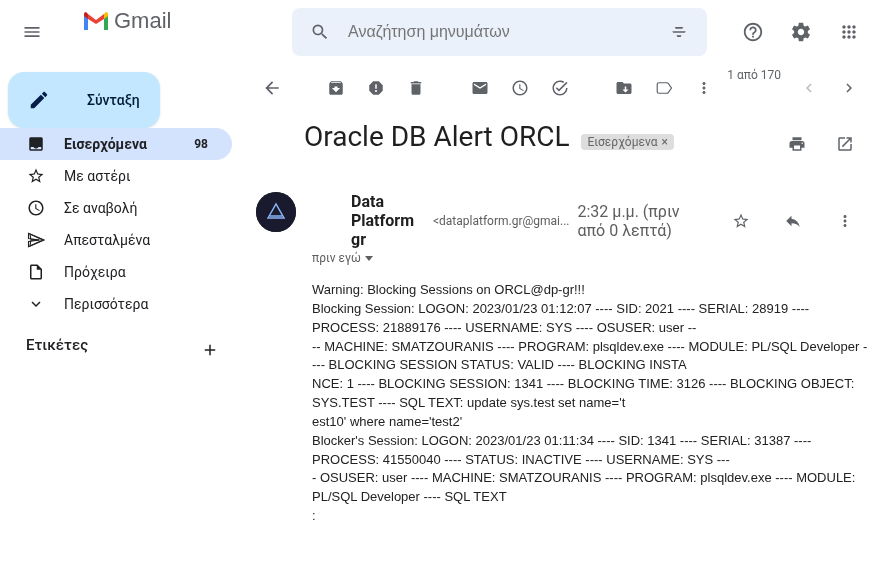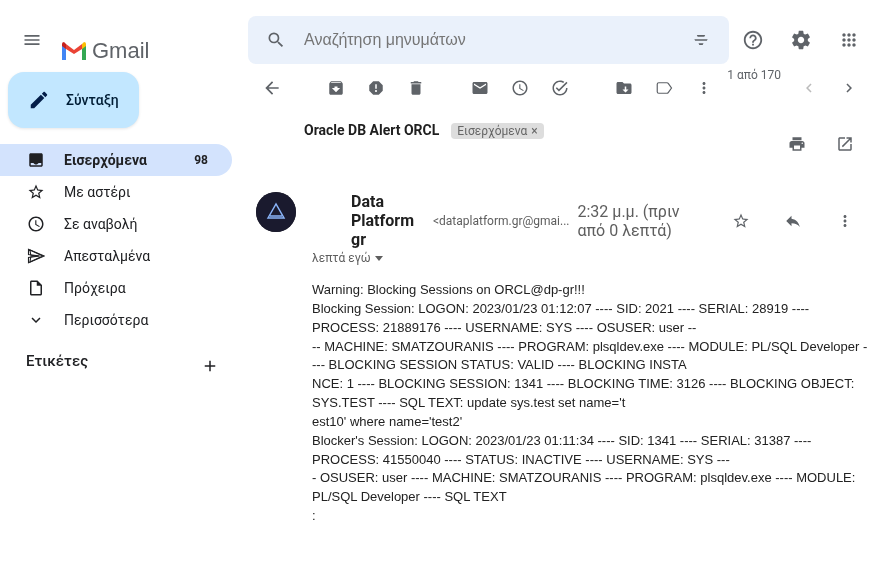--- a/index.html
+++ b/index.html
@@ -1,41 +1,41 @@
 <!DOCTYPE html>
 <html><head>
 <meta charset="utf-8">
 <style>
 * { box-sizing: border-box; margin: 0; padding: 0; }
 body { font-family: 'Google Sans', Roboto, Arial, sans-serif; background: #fff; width: 885px; height: 577px; overflow: hidden; }
 .app { display: flex; flex-direction: column; height: 100%; }
-.header { display: flex; align-items: flex-end; height: 64px; padding: 0 8px; }
+.header { display: flex; align-items: flex-start; height: 64px; padding: 8px 8px; gap: 22px; }
 .hamburger, .icon-btn { width: 48px; height: 48px; display: flex; align-items: center; justify-content: center; border-radius: 50%; cursor: pointer; color: #5f6368; }
 .logo-section { display: flex; align-items: center; margin-left: 4px; min-width: 180px; }
 .gmail-text { font-size: 22px; color: #5f6368; margin-left: 4px; font-family: 'Product Sans', Arial, sans-serif; }
 .search-bar { flex: 1; max-width: 720px; height: 48px; background: #eaf1fb; border-radius: 8px; display: flex; align-items: center; padding: 0 8px; margin-left: 8px; }
 .search-bar input { flex: 1; border: none; background: transparent; font-size: 16px; outline: none; color: #5f6368; padding: 0 8px; }
 .header-right { display: flex; align-items: center; margin-left: auto; padding-right: 4px; }
 .body-section { display: flex; flex: 1; overflow: hidden; }
 .sidebar { width: 240px; padding: 8px 0; overflow-y: auto; }
-.compose-btn { display: flex; align-items: center; height: 56px; border-radius: 16px; background: #c2e7ff; margin: 0 8px 16px 8px; padding: 0 20px; cursor: pointer; width: fit-content; box-shadow: 0 1px 3px rgba(0,0,0,.1); }
+.compose-btn { display: flex; align-items: center; height: 56px; border-radius: 16px; background: #c2e7ff; margin: 0 8px 0 8px; padding: 0 20px; cursor: pointer; width: fit-content; box-shadow: 0 1px 3px rgba(0,0,0,.1); gap: 21px; }
 .compose-btn span { font-size: 14px; font-weight: 500; margin-left: 16px; color: #001d35; }
 .nav-item { display: flex; align-items: center; height: 32px; padding: 0 12px 0 26px; border-radius: 0 16px 16px 0; margin-right: 8px; cursor: pointer; color: #202124; font-size: 14px; }
 .nav-item.selected { background: #d3e3fd; font-weight: 700; }
 .nav-item .nav-icon { width: 20px; height: 20px; margin-right: 18px; display: flex; align-items: center; justify-content: center; color: #202124; }
 .nav-item .count { margin-left: auto; margin-right: 12px; font-size: 12px; font-weight: 700; }
 .labels-header { display: flex; align-items: flex-start; justify-content: space-between; padding: 0 16px 0 26px; margin-top: 16px; font-size: 15px; font-weight: 500; color: #202124; height: 32px; }
 .content { flex: 1; background: #fff; border-radius: 16px 0 0 0; overflow-y: auto; margin-top: 0; }
 .toolbar { display: flex; align-items: center; height: 48px; padding: 8px 16px 8px 12px; }
 .toolbar .icon-btn.small { width: 40px; height: 40px; }
 .toolbar-spacer { width: 24px; }
 .pagination { margin-left: auto; display: flex; align-items: flex-start; color: #5f6368; font-size: 12px; }
 .pagination span { margin-right: 8px; }
 .email-header { display: flex; align-items: flex-start; padding: 8px 16px 8px 64px; }
-.subject { font-size: 14px; color: #1f1f1f; font-weight: 700; margin-top: 20px; }
+.subject { font-size: 28px; color: #1f1f1f; font-weight: 400; margin-top: 20px; }
 .inbox-tag { display: inline-flex; align-items: center; background: #ddd; border-radius: 4px; padding: 1px 6px; font-size: 12px; color: #666; margin-left: 8px; vertical-align: middle; }
 .inbox-tag .x { margin-left: 4px; cursor: pointer; }
 .email-header-actions { margin-left: auto; display: flex; }
 .sender-section { display: flex; align-items: flex-start; padding: 8px 16px 8px 16px; margin-top: 8px; }
 .avatar { width: 40px; height: 40px; border-radius: 50%; background: #333; display: flex; align-items: center; justify-content: center; color: #fff; flex-shrink: 0; }
 .sender-info { flex: 1; margin-left: 16px; font-size: 13px; }
 .sender-line1 { display: flex; align-items: center; }
 .sender-name { font-weight: 700; color: #1f1f1f; font-size: 16px; margin-left: 39px; }
 .sender-email { color: #5e5e5e; margin-left: 4px; font-size: 12px; }
 .sender-time { color: #5e5e5e; font-size: 16px; margin-left: 8px; }
@@ -282,21 +282,21 @@
                   </svg>
                 </div>
               <div class="icon-btn small">
                   <svg width="18" height="18" viewBox="0 0 24 24">
                     <path fill="#5f6368" d="M12 8c1.1 0 2-.9 2-2s-.9-2-2-2-2 .9-2 2 .9 2 2 2zm0 2c-1.1 0-2 .9-2 2s.9 2 2 2 2-.9 2-2-.9-2-2-2zm0 6c-1.1 0-2 .9-2 2s.9 2 2 2 2-.9 2-2-.9-2-2-2z"></path>
                   </svg>
                 </div>
             </div>
           </div>
           <div class="recipient">
-            <span>λεπτά εγώ</span>
+            <span>πριν εγώ</span>
             <span class="triangle"></span>
           </div>
         </div>
       </div>
 
       <div class="email-body">
         <div>Warning: Blocking Sessions on ORCL@dp-gr!!!</div>
         <div>Blocking Session:  LOGON: 2023/01/23 01:12:07 ---- SID: 2021 ---- SERIAL: 28919 ---- PROCESS: 21889176 ---- USERNAME: SYS ---- OSUSER: user --</div>
         <div>-- MACHINE: SMATZOURANIS ---- PROGRAM: plsqldev.exe ---- MODULE: PL/SQL Developer ---- BLOCKING SESSION STATUS: VALID ---- BLOCKING INSTA</div>
         <div>NCE: 1 ---- BLOCKING SESSION: 1341 ---- BLOCKING TIME: 3126 ---- BLOCKING OBJECT: SYS.TEST ----                  SQL TEXT: update sys.test set name='t</div>

